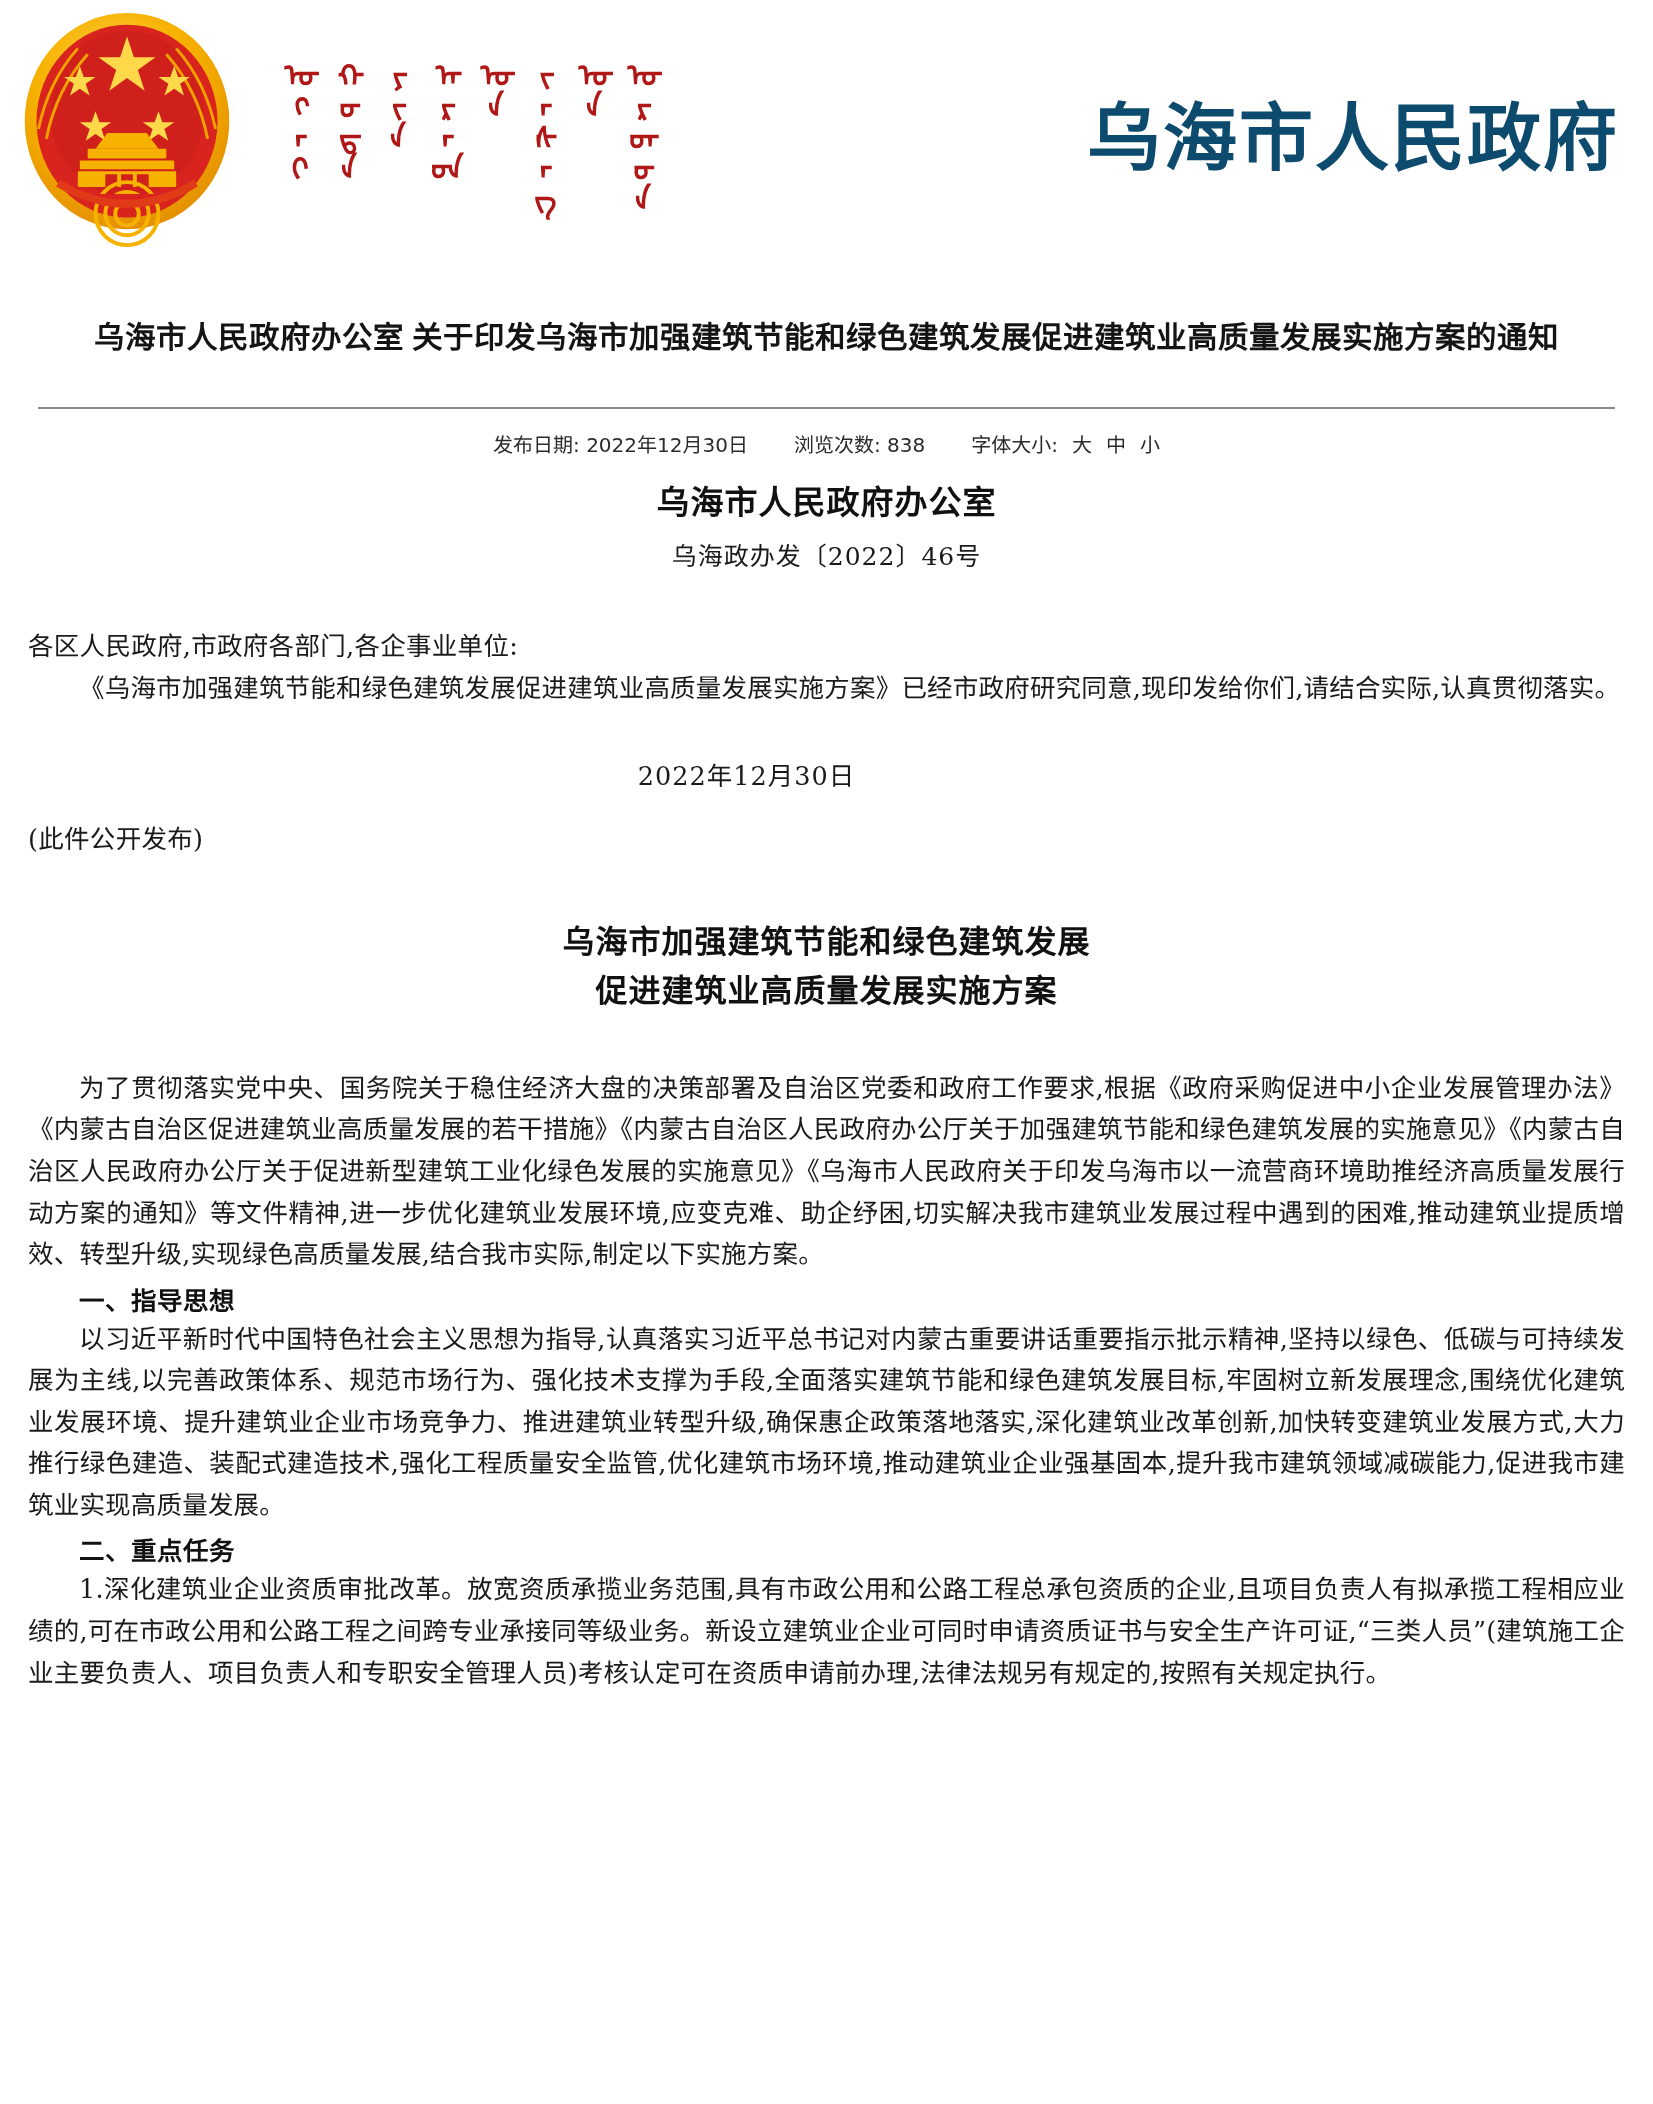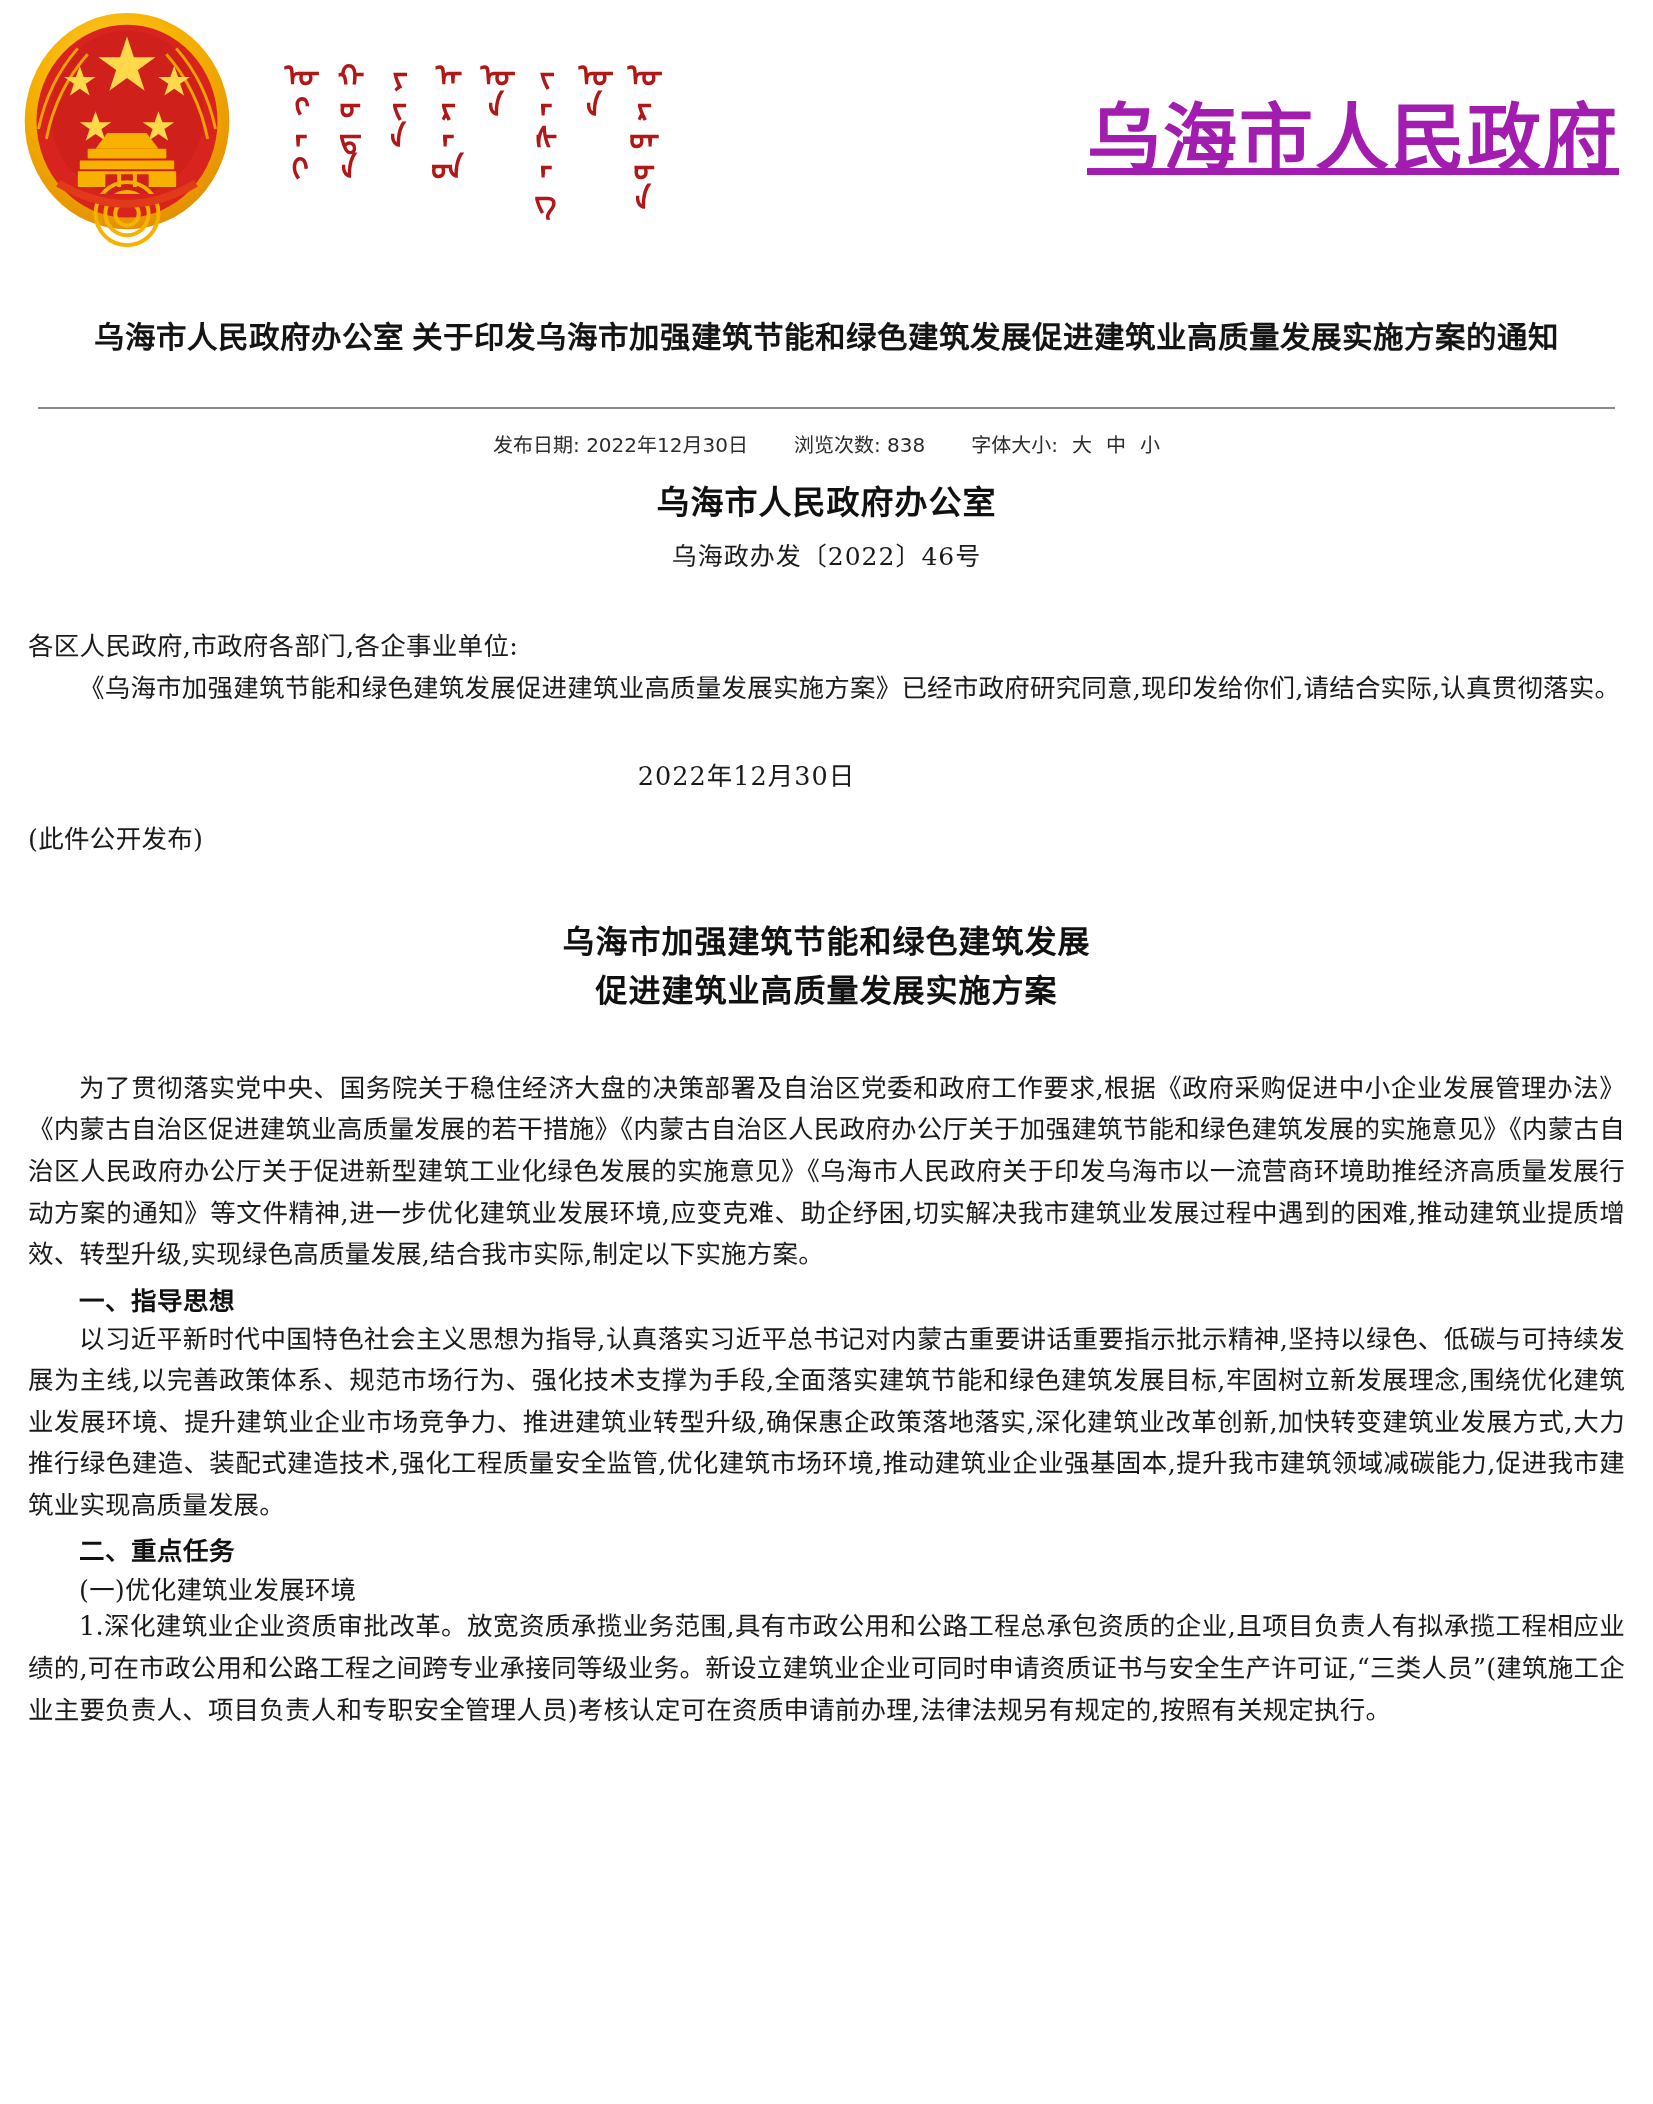--- a/index.html
+++ b/index.html
@@ -61,24 +61,23 @@
     height: 150px;
   }
 
   .gov-name {
     flex: 1 1 auto;
     text-align: right;
     font-family: "DejaVu Sans", "Liberation Sans", sans-serif;
     font-weight: 700;
     font-size: 74px;
     letter-spacing: 2px;
-    color: #a21caf;
+    color: #0c4a6e;
     padding-right: 8px;
     white-space: nowrap;
-    text-decoration: underline;
   }
 
   
   .article-head {
     padding: 0 38px;
   }
   .page-title {
     font-family: Liberation Serif, serif;
     font-weight: 700;
     font-size: 30.5px;
@@ -294,18 +293,17 @@
     <div class="plan-title">
       <div>乌海市加强建筑节能和绿色建筑发展</div>
       <div>促进建筑业高质量发展实施方案</div>
     </div>
 
     <div class="body-block">
       <p class="para indent">为了贯彻落实党中央、国务院关于稳住经济大盘的决策部署及自治区党委和政府工作要求,根据《政府采购促进中小企业发展管理办法》《内蒙古自治区促进建筑业高质量发展的若干措施》《内蒙古自治区人民政府办公厅关于加强建筑节能和绿色建筑发展的实施意见》《内蒙古自治区人民政府办公厅关于促进新型建筑工业化绿色发展的实施意见》《乌海市人民政府关于印发乌海市以一流营商环境助推经济高质量发展行动方案的通知》等文件精神,进一步优化建筑业发展环境,应变克难、助企纾困,切实解决我市建筑业发展过程中遇到的困难,推动建筑业提质增效、转型升级,实现绿色高质量发展,结合我市实际,制定以下实施方案。</p>
       <div class="section-head">一、指导思想</div>
       <p class="para indent">以习近平新时代中国特色社会主义思想为指导,认真落实习近平总书记对内蒙古重要讲话重要指示批示精神,坚持以绿色、低碳与可持续发展为主线,以完善政策体系、规范市场行为、强化技术支撑为手段,全面落实建筑节能和绿色建筑发展目标,牢固树立新发展理念,围绕优化建筑业发展环境、提升建筑业企业市场竞争力、推进建筑业转型升级,确保惠企政策落地落实,深化建筑业改革创新,加快转变建筑业发展方式,大力推行绿色建造、装配式建造技术,强化工程质量安全监管,优化建筑市场环境,推动建筑业企业强基固本,提升我市建筑领域减碳能力,促进我市建筑业实现高质量发展。</p>
       <div class="section-head">二、重点任务</div>
-      <div class="sub-head">(一)优化建筑业发展环境</div>
       <p class="para indent">1.深化建筑业企业资质审批改革。放宽资质承揽业务范围,具有市政公用和公路工程总承包资质的企业,且项目负责人有拟承揽工程相应业绩的,可在市政公用和公路工程之间跨专业承接同等级业务。新设立建筑业企业可同时申请资质证书与安全生产许可证,“三类人员”(建筑施工企业主要负责人、项目负责人和专职安全管理人员)考核认定可在资质申请前办理,法律法规另有规定的,按照有关规定执行。</p>
     </div>
 
   </div>
 </div>
 
 </body></html>

